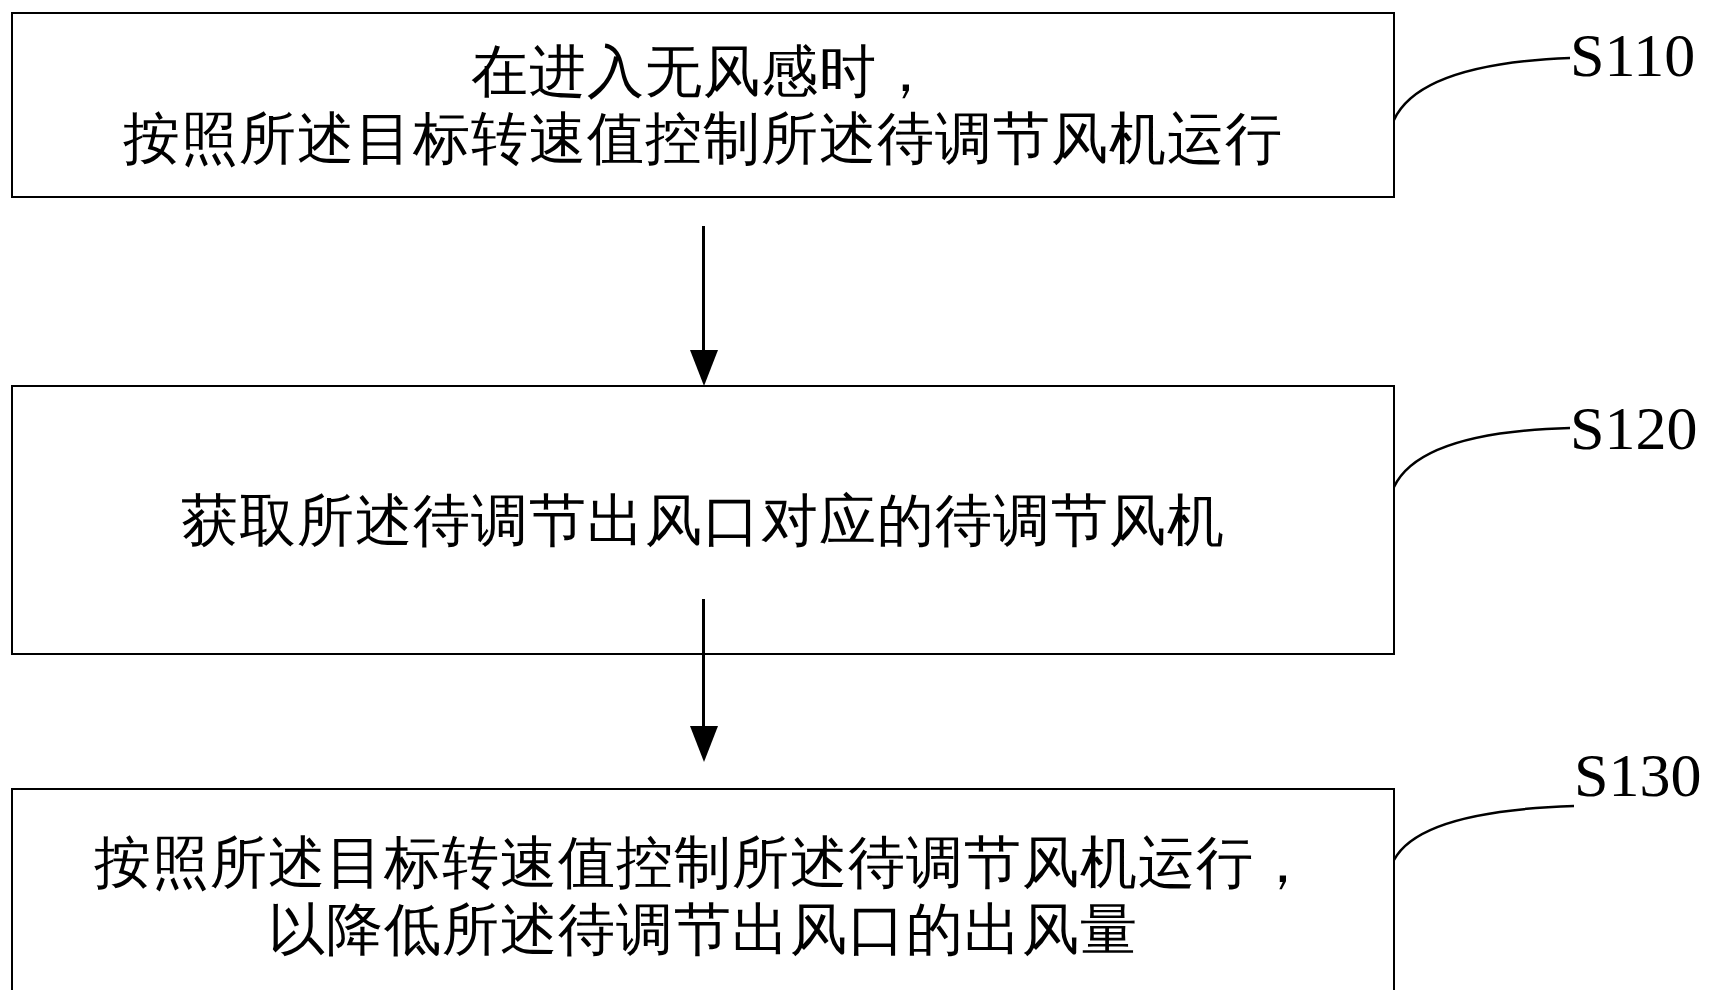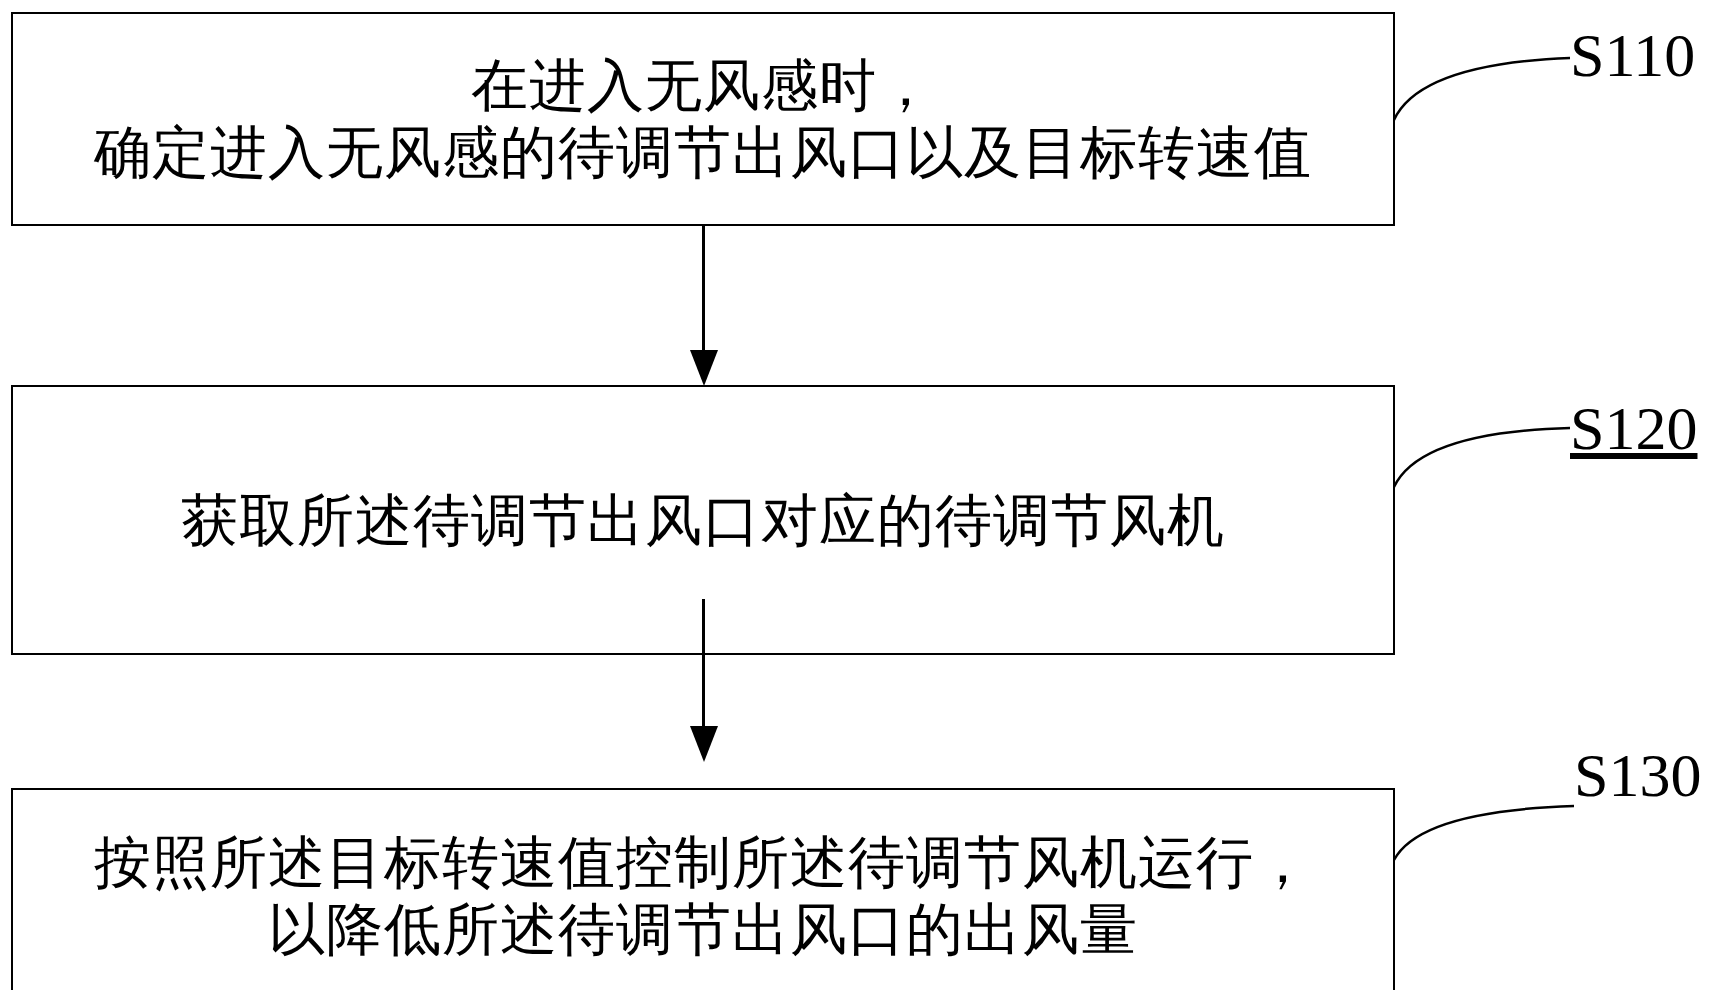--- a/index.html
+++ b/index.html
@@ -67,23 +67,23 @@
     fill: none;
     stroke: #000000;
     stroke-width: 2.5px;
   }
 </style>
 </head>
 <body>
 
 <div id="canvas">
 
-  <div class="step-box" style="top:12px; height:214px;">
+  <div class="step-box" style="top:12px; height:186px;">
     <div class="box-line">在进入无风感时，</div>
-    <div class="box-line">确定进入无风感的待调节出风口以及目标转速值</div>
+    <div class="box-line">按照所述目标转速值控制所述待调节风机运行</div>
   </div>
 
   <div class="arrow-shaft" style="left:702px; top:226px; height:125px;"></div>
   <div class="arrow-head" style="left:690px; top:350px;"></div>
 
   <div class="step-box" style="top:385px; height:270px;">
     <div class="box-line">获取所述待调节出风口对应的待调节风机</div>
   </div>
 
   <div class="arrow-shaft" style="left:702px; top:599px; height:128px;"></div>
@@ -94,16 +94,16 @@
     <div class="box-line">以降低所述待调节出风口的出风量</div>
   </div>
 
   <svg id="leader-svg" viewBox="0 0 1710 990" xmlns="http://www.w3.org/2000/svg">
     <path d="M 1394 120 Q 1420 64 1570 58"></path>
     <path d="M 1394 487 Q 1420 432 1570 428"></path>
     <path d="M 1394 860 Q 1420 811 1574 806"></path>
   </svg>
 
   <div class="step-label" style="left:1570px; top:24px;">S110</div>
-  <div class="step-label" style="left:1570px; top:397px;text-decoration:underline;">S120</div>
+  <div class="step-label" style="left:1570px; top:397px;">S120</div>
   <div class="step-label" style="left:1574px; top:744px;">S130</div>
 
 </div>
 
 </body></html>

